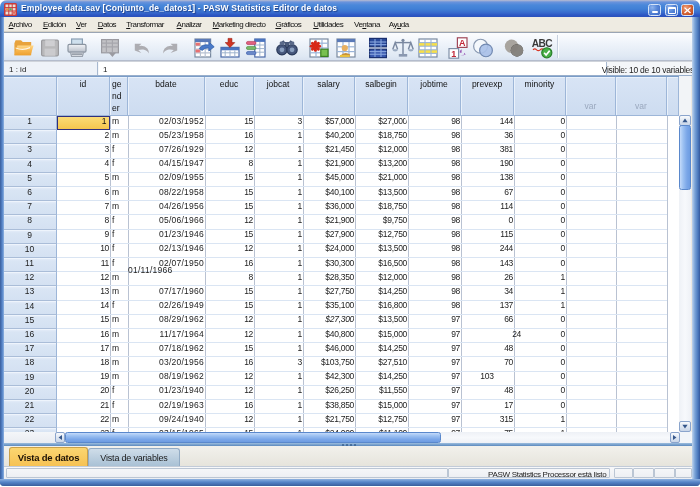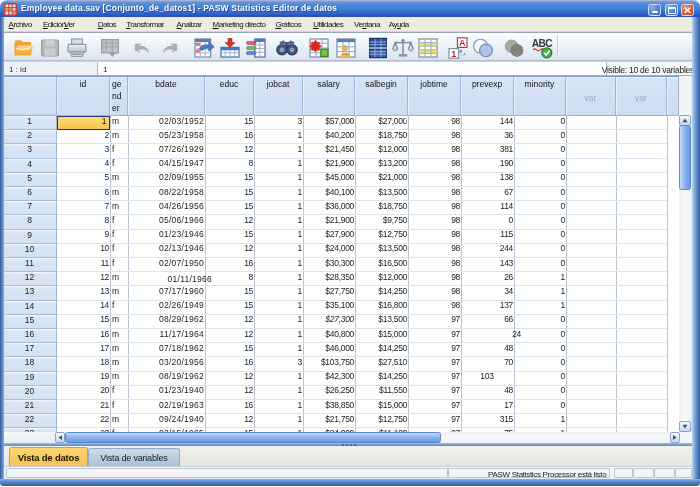--- a/index.html
+++ b/index.html
@@ -23,21 +23,21 @@
 .tool{left:0;top:32px;right:8px;height:29px;background:linear-gradient(180deg,#fcfdfe 0%,#eef3fa 40%,#e0e9f4 85%,#d8e2f0 100%);border-top:1px solid #9aa5b4;border-bottom:1px solid #b4bccc;}
 .tool svg{position:absolute;top:3px;}
 
 .refbar{left:4px;top:61px;right:5px;height:15px;background:#f4f6f9;border-top:1px solid #cfd3da;border-bottom:1px solid #9ab0cc;}
 .refcell{position:absolute;left:0;top:0;bottom:0;width:94px;border-right:1px solid #a7b8cf;padding:2.5px 0 0 5px;font-size:8px;color:#222;background:#eef2f8;}
 .reffield{position:absolute;left:95px;top:0;bottom:0;width:508px;background:#fff;border-right:1px solid #a7b8cf;padding:2.5px 0 0 4px;font-size:8px;}
 .reflabel{position:absolute;right:1px;top:3px;font-size:8.5px;color:#222;letter-spacing:-0.25px;}
 
 .grid{left:3px;top:76px;width:676px;height:357px;background:#fff;overflow:hidden;border-top:1px solid #7a9cc8;}
 .hcell{position:absolute;top:0;height:39px;background:linear-gradient(180deg,#d8e4f5 0px,#cddcf0 100%);border-right:1px solid #9db6d8;border-bottom:1px solid #9db6d8;box-shadow:inset 1px 1px 0 #e9f1fb;text-align:center;padding-top:1.5px;color:#111;font-size:8.5px;}
-.hvar{color:#9aa8be;padding-top:16px;}
+.hvar{color:#9aa8be;padding-top:24px;}
 .rnum{position:absolute;left:0;width:54px;background:linear-gradient(180deg,#e7eefa 0px,#d9e5f4 3px,#d4e1f2 100%);border-right:1px solid #9db6d8;border-bottom:1px solid #aabdd8;box-shadow:inset 0 1px 0 #eef4fc;text-align:center;color:#222;font-size:8.5px;}
 .vline{position:absolute;top:39px;width:1px;background:#b9c2d2;}
 .datarows{position:absolute;left:54px;top:39px;width:610px;height:318px;background:repeating-linear-gradient(180deg,transparent 0px,transparent 13.2px,#dae5f3 13.2px,#dae5f3 14.2px);}
 .cell{position:absolute;white-space:nowrap;overflow:hidden;color:#222;font-size:8.5px;letter-spacing:-0.3px;}
 .sel{position:absolute;left:54px;top:39px;width:52.5px;height:14.3px;background:linear-gradient(180deg,#fbdc77 0%,#f8cf5e 60%,#f5c64e 100%);border:1.5px solid #30307c;z-index:5;}
 .sel span{position:absolute;right:2px;top:0px;line-height:8.5px;color:#111;font-size:8.5px;}
 
 .sbtn{position:absolute;border:1px solid #8aa4cc;border-radius:2px;background:linear-gradient(180deg,#f8fafd,#dfe7f2 50%,#c8d5e8);}
 .arr{position:absolute;left:0;top:0;width:100%;height:100%;}
 .vthumb,.hthumb{position:absolute;border:1px solid #5a88cc;border-radius:2.5px;}
@@ -77,21 +77,21 @@
   <div class="cbtn bclose" style="left:680.5px;">
         <svg class="arr" viewBox="0 0 13 12.5">
           <path d="M3.4 2.6 L6.5 5.4 L9.6 2.6 L10.6 3.6 L7.6 6.3 L10.6 9 L9.6 10 L6.5 7.3 L3.4 10 L2.4 9 L5.4 6.3 L2.4 3.6 Z" fill="#fff"></path>
         </svg>
       </div>
 </div>
 
 <div class="abs menu">
 <span style="left:8.6px"><u>A</u>rchivo</span>
 <span style="left:42.9px"><u>E</u>dición</span>
-<span style="left:64px"><u>V</u>er</span>
+<span style="left:76px"><u>V</u>er</span>
 <span style="left:97.7px"><u>D</u>atos</span>
 <span style="left:126.2px"><u>T</u>ransformar</span>
 <span style="left:176.6px"><u>A</u>nalizar</span>
 <span style="left:212.6px"><u>M</u>arketing directo</span>
 <span style="left:275.4px"><u>G</u>ráficos</span>
 <span style="left:313.2px"><u>U</u>tilidades</span>
 <span style="left:354px">Ve<u>n</u>tana</span>
 <span style="left:388.7px">Ay<u>u</u>da</span>
 </div>
 <div class="abs tool">
@@ -447,21 +447,21 @@
 <span class="cell" style="left:125px;width:76px;text-align:right;letter-spacing:0.25px;top:180.5px;height:14.2px;line-height:11.8px;">02/07/1950</span>
 <span class="cell" style="left:202px;width:48px;text-align:right;top:180.5px;height:14.2px;line-height:11.8px;">16</span>
 <span class="cell" style="left:251px;width:48px;text-align:right;top:180.5px;height:14.2px;line-height:11.8px;">1</span>
 <span class="cell" style="left:300px;width:51px;text-align:right;top:180.5px;height:14.2px;line-height:11.8px;">$30,300</span>
 <span class="cell" style="left:352px;width:52px;text-align:right;top:180.5px;height:14.2px;line-height:11.8px;">$16,500</span>
 <span class="cell" style="left:405px;width:52px;text-align:right;top:180.5px;height:14.2px;line-height:11.8px;">98</span>
 <span class="cell" style="left:458px;width:52px;text-align:right;top:180.5px;height:14.2px;line-height:11.8px;">143</span>
 <span class="cell" style="left:511px;width:51px;text-align:right;top:180.5px;height:14.2px;line-height:11.8px;">0</span>
 <span class="cell" style="left:54px;width:52px;text-align:right;top:194.7px;height:14.2px;line-height:11.8px;">12</span>
 <span class="cell" style="left:109px;width:16px;text-align:left;top:194.7px;height:14.2px;line-height:11.8px;">m</span>
-<span class="cell" style="left:125px;width:76px;text-align:right;letter-spacing:0.25px;top:197px;height:14.2px;line-height:11.8px;margin-left:8px;">01/11/1966</span>
+<span class="cell" style="left:125px;width:76px;letter-spacing:0.25px;top:188px;height:14.2px;line-height:11.8px;">01/11/1966</span>
 <span class="cell" style="left:202px;width:48px;text-align:right;top:194.7px;height:14.2px;line-height:11.8px;">8</span>
 <span class="cell" style="left:251px;width:48px;text-align:right;top:194.7px;height:14.2px;line-height:11.8px;">1</span>
 <span class="cell" style="left:300px;width:51px;text-align:right;top:194.7px;height:14.2px;line-height:11.8px;">$28,350</span>
 <span class="cell" style="left:352px;width:52px;text-align:right;top:194.7px;height:14.2px;line-height:11.8px;">$12,000</span>
 <span class="cell" style="left:405px;width:52px;text-align:right;top:194.7px;height:14.2px;line-height:11.8px;">98</span>
 <span class="cell" style="left:458px;width:52px;text-align:right;top:194.7px;height:14.2px;line-height:11.8px;">26</span>
 <span class="cell" style="left:511px;width:51px;text-align:right;top:194.7px;height:14.2px;line-height:11.8px;">1</span>
 <span class="cell" style="left:54px;width:52px;text-align:right;top:208.9px;height:14.2px;line-height:11.8px;">13</span>
 <span class="cell" style="left:109px;width:16px;text-align:left;top:208.9px;height:14.2px;line-height:11.8px;">m</span>
 <span class="cell" style="left:125px;width:76px;text-align:right;letter-spacing:0.25px;top:208.9px;height:14.2px;line-height:11.8px;">07/17/1960</span>

